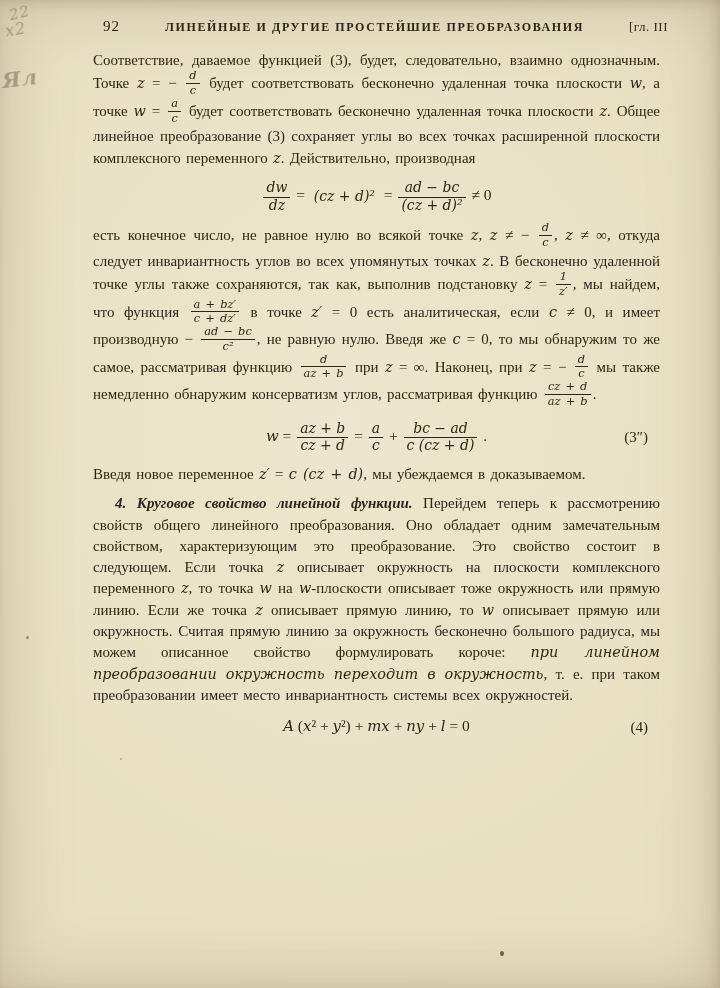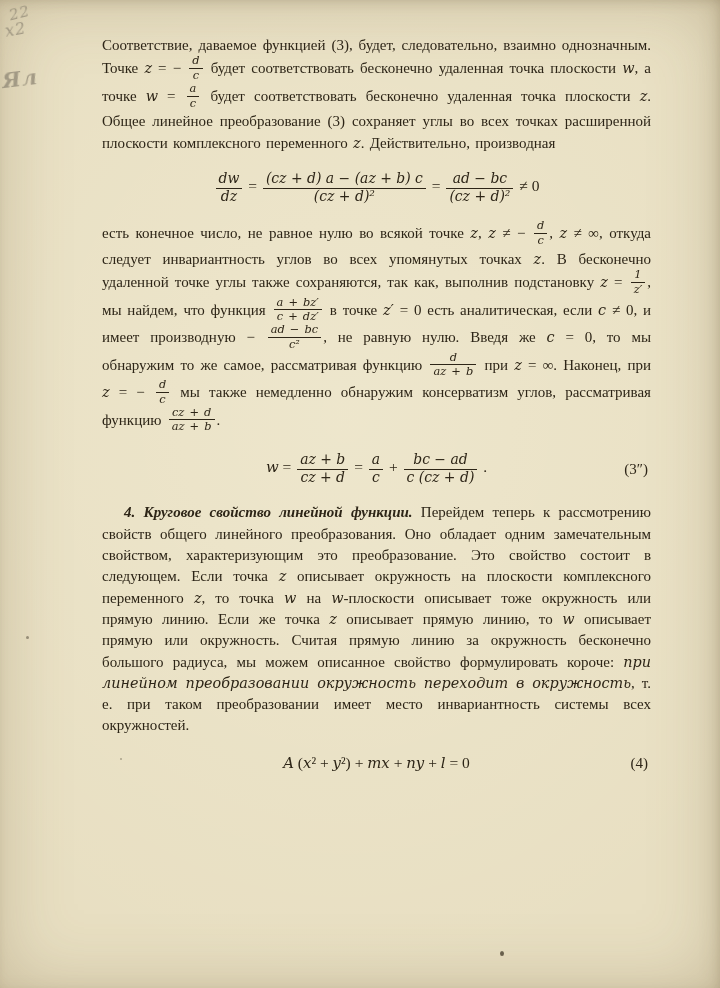--- a/index.html
+++ b/index.html
@@ -50,21 +50,21 @@
   }
   .page-number{font-size:15px;letter-spacing:1px;margin-left:18px;}
   .running-title{
     flex:1;text-align:center;
     font-size:12px;font-weight:700;letter-spacing:1.6px;
     white-space:nowrap;
   }
   .chapter-ref{font-size:13px;letter-spacing:.5px;}
 
   .para{
-    margin:17px;
+    margin:8px;
     font-size:15px;
     line-height:1.42;
     text-align:justify;
     word-spacing:1.5px;
   }
   .para.indent{text-indent:22px;}
   .rx{}
   .rm,.ri{font-style:italic;font-family:"DejaVu Serif", serif;font-size:.96em;}
   .rb{font-weight:700;font-style:italic;}
   .frac{
@@ -100,33 +100,37 @@
 
   <span class="pencil p1">22</span>
   <span class="pencil p2">х2</span>
   <span class="pencil p3">Ял</span>
 
   <span class="speck s1"></span>
   <span class="speck s2"></span>
   <span class="speck s3"></span>
 
   <div class="column">
+    <div class="header">
+      <span class="page-number">92</span>
+      <span class="running-title">ЛИНЕЙНЫЕ И ДРУГИЕ ПРОСТЕЙШИЕ ПРЕОБРАЗОВАНИЯ</span>
+      <span class="chapter-ref">[гл. III</span>
+    </div>
     <div id="body-text">
         <p class="para"><span class="rx">Соответствие, даваемое функцией (3), будет, следовательно, взаимно однозначным. Точке </span><span class="rm">z</span><span class="rx"> = − </span><span class="frac">
             <span class="num">d</span>
             <span class="den">c</span>
           </span><span class="rx"> будет соответствовать бесконечно удаленная точка плоскости </span><span class="rm">w</span><span class="rx">, а точке </span><span class="rm">w</span><span class="rx"> = </span><span class="frac">
             <span class="num">a</span>
             <span class="den">c</span>
           </span><span class="rx"> будет соответствовать бесконечно удаленная точка плоскости </span><span class="rm">z</span><span class="rx">. Общее линейное преобразование (3) сохраняет углы во всех точках расширенной плоскости комплексного переменного </span><span class="rm">z</span><span class="rx">. Действительно, производная</span></p>
         <div class="formula"><span class="formula-body"><span class="frac">
               <span class="num">dw</span>
               <span class="den">dz</span>
             </span><span class="rx"> = </span><span class="frac">
-              <span class="num">(cz + d) a − (az + b) c</span>
               <span class="den">(cz + d)²</span>
             </span><span class="rx"> = </span><span class="frac">
               <span class="num">ad − bc</span>
               <span class="den">(cz + d)²</span>
             </span><span class="rx"> ≠ 0</span></span></div>
         <p class="para"><span class="rx">есть конечное число, не равное нулю во всякой точке </span><span class="rm">z</span><span class="rx">, </span><span class="rm">z</span><span class="rx"> ≠ − </span><span class="frac">
             <span class="num">d</span>
             <span class="den">c</span>
           </span><span class="rx">, </span><span class="rm">z</span><span class="rx"> ≠ ∞, откуда следует инвариантность углов во всех упомянутых точках </span><span class="rm">z</span><span class="rx">. В бесконечно удаленной точке углы также сохраняются, так как, выполнив подстановку </span><span class="rm">z</span><span class="rx"> = </span><span class="frac">
             <span class="num">1</span>
@@ -150,17 +154,18 @@
         <div class="formula"><span class="formula-body"><span class="rm">w</span><span class="rx"> = </span><span class="frac">
               <span class="num">az + b</span>
               <span class="den">cz + d</span>
             </span><span class="rx"> = </span><span class="frac">
               <span class="num">a</span>
               <span class="den">c</span>
             </span><span class="rx"> + </span><span class="frac">
               <span class="num">bc − ad</span>
               <span class="den">c (cz + d)</span>
             </span><span class="rx"> .</span></span><span class="eq-label">(3″)</span></div>
+        <p class="para"><span class="rx">Введя новое переменное </span><span class="rm">z′</span><span class="rx"> = </span><span class="rm">c (cz + d)</span><span class="rx">, мы убеждаемся в доказываемом.</span></p>
         <p class="para indent"><span class="rb">4. Круговое свойство линейной функции.</span><span class="rx"> Перейдем теперь к рассмотрению свойств общего линейного преобразования. Оно обладает одним замечательным свойством, характеризующим это преобразование. Это свойство состоит в следующем. Если точка </span><span class="rm">z</span><span class="rx"> описывает окружность на плоскости комплексного переменного </span><span class="rm">z</span><span class="rx">, то точка </span><span class="rm">w</span><span class="rx"> на </span><span class="rm">w</span><span class="rx">-плоскости описывает тоже окружность или прямую линию. Если же точка </span><span class="rm">z</span><span class="rx"> описывает прямую линию, то </span><span class="rm">w</span><span class="rx"> описывает прямую или окружность. Считая прямую линию за окружность бесконечно большого радиуса, мы можем описанное свойство формулировать короче: </span><span class="ri">при линейном преобразовании окружность переходит в окружность</span><span class="rx">, т. е. при таком преобразовании имеет место инвариантность системы всех окружностей.</span></p>
         <div class="formula"><span class="formula-body"><span class="rm">A</span><span class="rx"> (</span><span class="rm">x</span><span class="rx">² + </span><span class="rm">y</span><span class="rx">²) + </span><span class="rm">mx</span><span class="rx"> + </span><span class="rm">ny</span><span class="rx"> + </span><span class="rm">l</span><span class="rx"> = 0</span></span><span class="eq-label">(4)</span></div>
       </div>
   </div>
 </div>
 
 </body></html>

